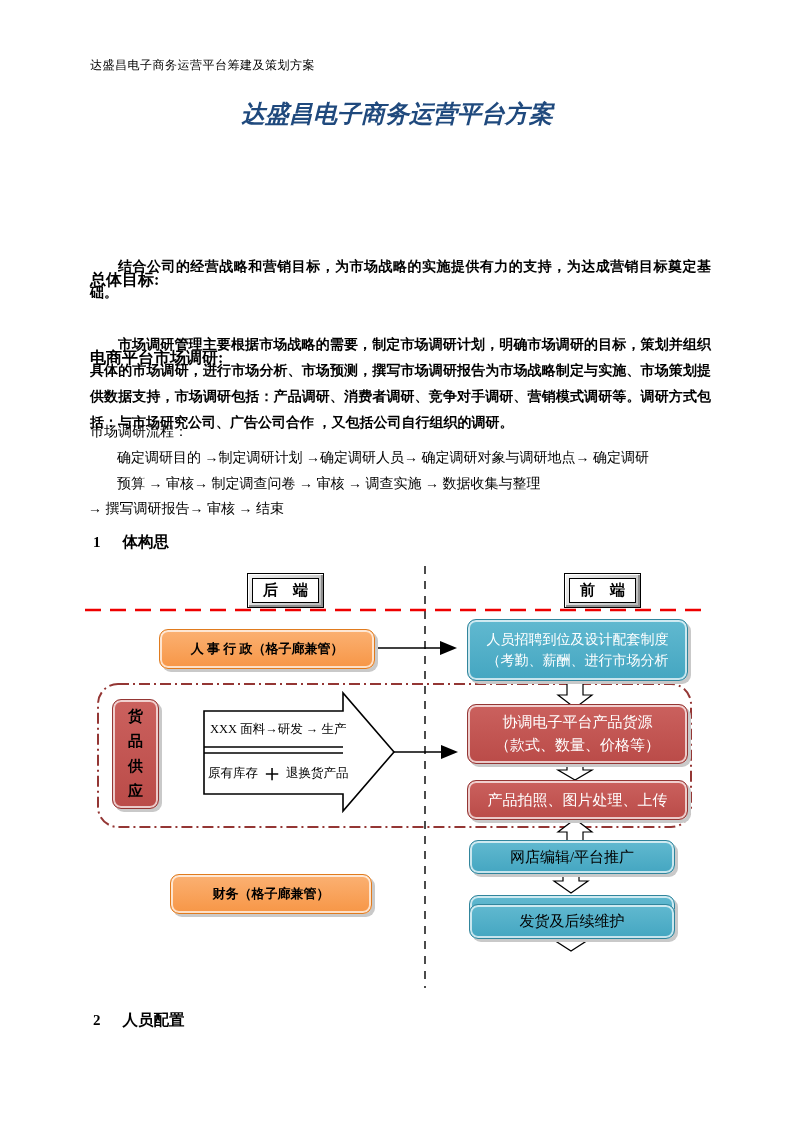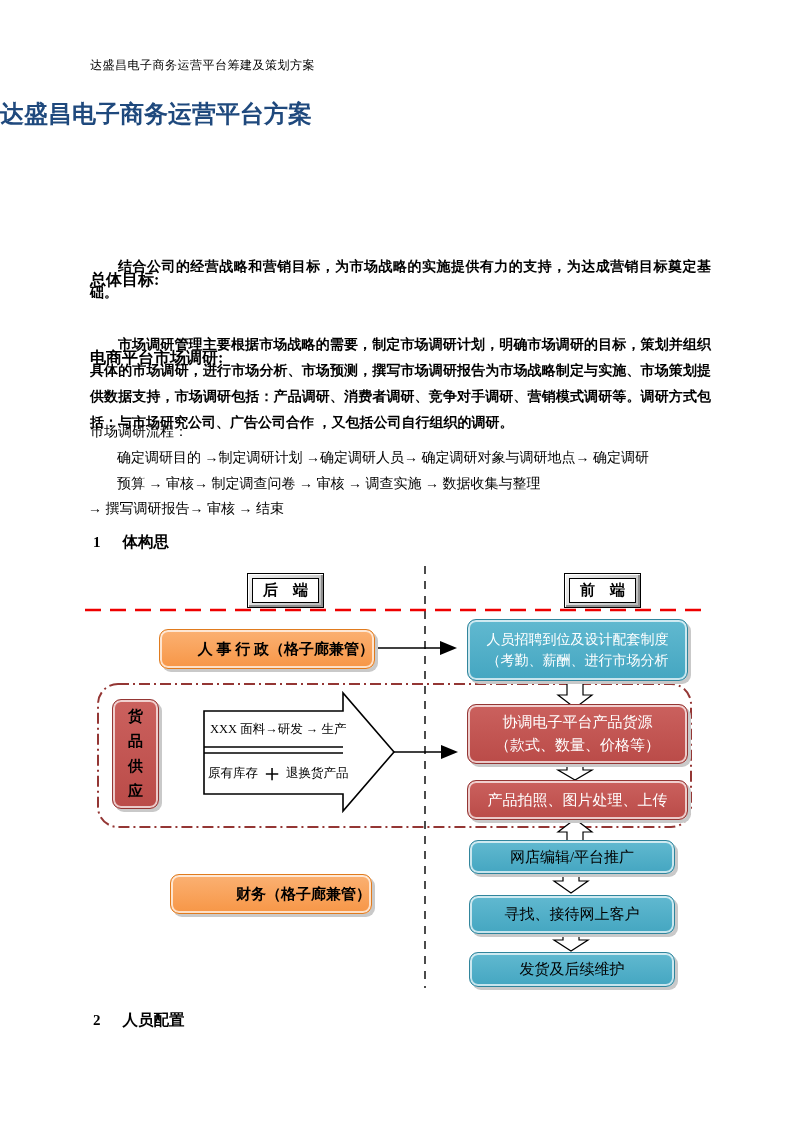--- a/index.html
+++ b/index.html
@@ -1,40 +1,40 @@
 <!DOCTYPE html>
 <html><head>
 <meta charset="utf-8">
 <style>
   html,body{margin:0;padding:0;background:#808080;}
   .page{position:relative;width:794px;height:1123px;margin:0 auto;background:#ffffff;
         font-family:"Liberation Serif","DejaVu Serif",serif;color:#000;overflow:hidden;}
   .abs{position:absolute;}
   .hdr{left:90px;top:57px;width:620px;font-size:12px;letter-spacing:.5px;}
-  .title{left:0;top:98px;width:794px;font-size:24px;font-weight:bold;color:#1F497D;}
+  .title{left:0;top:98px;width:794px;text-align:center;font-size:24px;font-weight:bold;color:#1F497D;font-style:italic;}
   .body{left:90px;width:621px;font-size:14px;font-weight:bold;line-height:26px;text-align:justify;margin:0;}
   .ind{text-indent:2em;}
   .lbl{left:90px;width:621px;font-size:16px;font-weight:bold;margin-top:40px;}
   .flowlbl{left:90px;width:621px;font-size:14px;}
   .flow{left:90px;width:640px;font-size:14px;line-height:25px;}
   .flow.ind2{padding-left:27px;width:613px;}
   .hnum{font-size:15px;font-weight:bold;font-family:"Liberation Serif",serif;}
   .htxt{font-size:15.5px;font-weight:bold;margin-left:22px;}
   .heading{left:93px;}
   
   .btn3d{border:1px solid #000;background:linear-gradient(135deg,#f2f2f2,#b9b9b9);
          padding:4px;box-shadow:inset 1px 1px 0 #ffffff, inset -2px -2px 0 #8f8f8f;margin-left:35px;}
   .btn3d-in{border:1px solid #000;background:#fff;font-weight:bold;font-size:15px;
             padding:2px 10px;text-align:center;white-space:nowrap;}
   
   .rbox{border-radius:9px;display:flex;align-items:center;justify-content:center;
         flex-direction:column;text-align:center;
         box-shadow:3px 3px 0 #c9c9c9, inset 0 0 0 2px rgba(255,255,255,.7);}
   .orange{background:linear-gradient(#fbb173,#f79646);border:1px solid #e07b1e;
-          font-weight:bold;font-size:15px;color:#000;align-items:flex-end;}
+          font-weight:bold;font-size:13px;color:#000;}
   .teal{background:linear-gradient(#61b9d0,#44a6c1);border:1px solid #31859c;}
   .tealw{color:#ffffff;font-size:14px;line-height:21px;}
   .tealb{color:#000000;font-size:15px;}
   .red{background:linear-gradient(#cb615e,#ba4b48);border:1px solid #943634;}
   .redw{color:#ffffff;font-size:15px;line-height:23px;}
   .vtext{width:17px;word-break:break-all;line-height:25px;font-size:15px;font-weight:bold;
          color:#000;text-align:center;}
   .arrowrow{display:flex;align-items:center;font-size:12.5px;white-space:nowrap;}
   .bigplus{font-size:24px;font-weight:normal;line-height:1;margin:0 2px;}
   svg{position:absolute;left:0;top:0;pointer-events:none;}
@@ -139,21 +139,21 @@
   </div>
 
   <div class="abs rbox orange" style="left:170px;top:874px;width:200px;height:38px">
     <span>财务（格子廊兼管）</span>
   </div>
 
   <div class="abs rbox teal tealb" style="left:469px;top:895px;width:204px;height:37px">
     <span>寻找、接待网上客户</span>
   </div>
 
-  <div class="abs rbox teal tealb" style="left:469px;top:952px;width:204px;height:33px">
+  <div class="abs rbox teal tealb" style="left:469px;top:904px;width:204px;height:33px">
     <span>发货及后续维护</span>
   </div>
 
   <div class="abs heading" style="top:1010px">
     <span class="hnum">2</span><span class="htxt">人员配置</span>
   </div>
 
 </div>
 
 </body></html>

